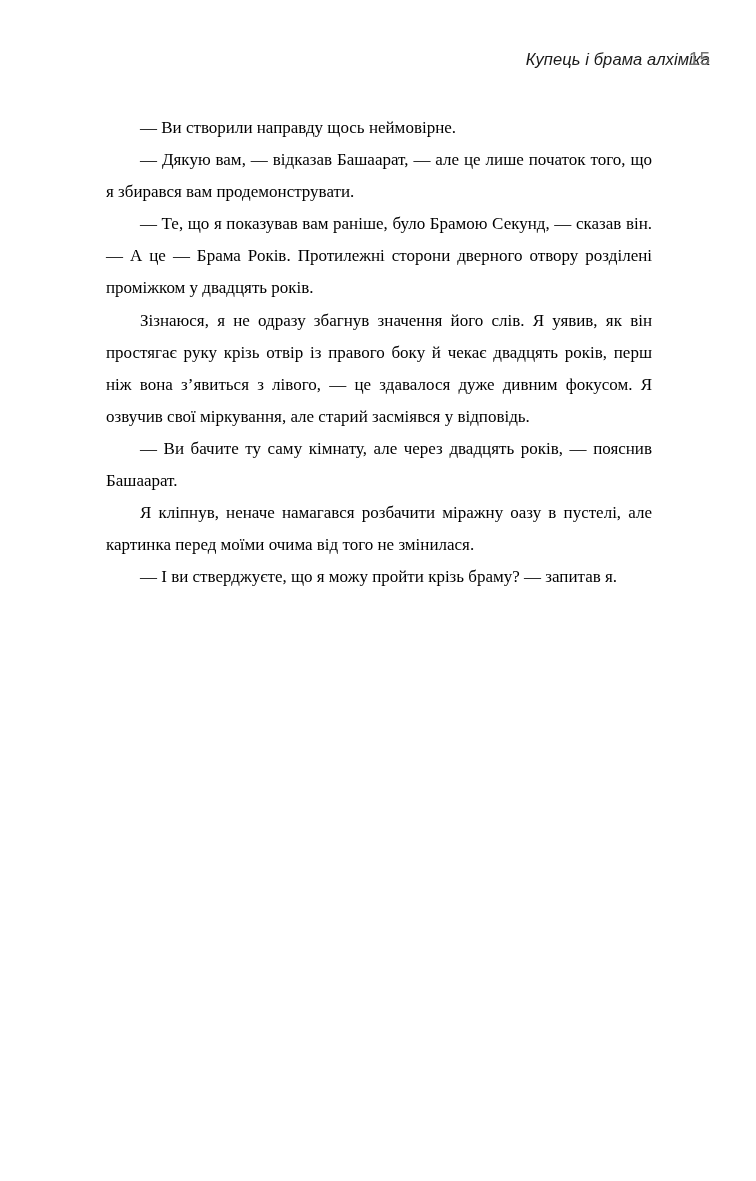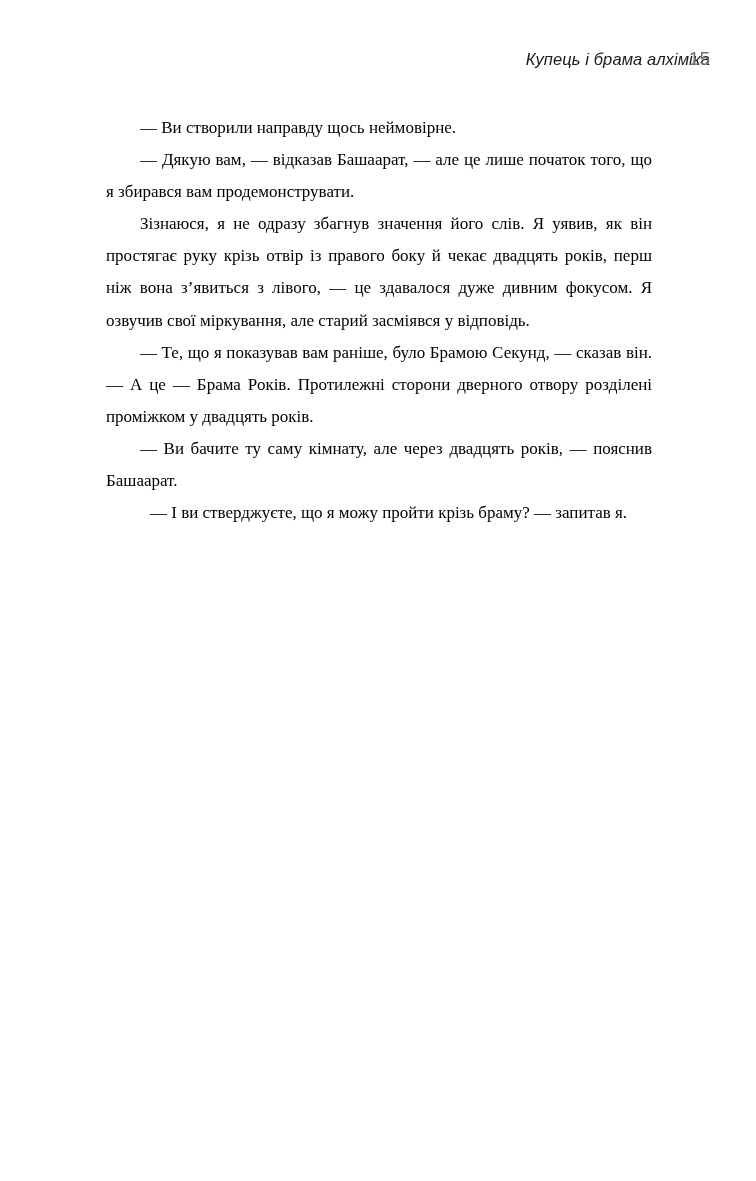--- a/index.html
+++ b/index.html
@@ -67,35 +67,35 @@
     color: #000000;
     text-align: justify;
     text-justify: inter-word;
     text-indent: 34px;
     hyphens: manual;
     -webkit-hyphens: manual;
     word-spacing: 0px;
   }
   .para:last-child {
     text-align: justify;
-    margin-left: 10px;
   }
 </style>
 </head>
 <body>
 
 <div class="page">
 
   <div class="running-head">
     <div class="running-head-title">Купець і брама алхіміка</div>
     <div class="running-head-pagenum">15</div>
   </div>
 
   <div class="text-block">
     <p class="para">— Ви створили направду щось неймовірне.</p>
     <p class="para">— Дякую вам, — відказав Башаарат, — але це лише початок того, що я збирався вам продемонструвати.</p>
+    <p class="para">— Те, що я показував вам раніше, було Брамою Се­кунд, — сказав він. — А це — Брама Років. Протилежні сторони дверного отвору розділені проміжком у двад­цять років.</p>
     <p class="para">Зізнаюся, я не одразу збагнув значення його слів. Я уявив, як він простягає руку крізь отвір із правого боку й чекає двадцять років, перш ніж вона з’явиться з ліво­го, — це здавалося дуже дивним фокусом. Я озвучив свої міркування, але старий засміявся у відповідь.</p>
-    <p class="para">— Те, що я показував вам раніше, було Брамою Се­кунд, — сказав він. — А це — Брама Років. Протилежні сторони дверного отвору розділені проміжком у двад­цять років.</p>
     <p class="para">— Ви бачите ту саму кімнату, але через двадцять років, — пояснив Башаарат.</p>
+    <p class="para">Я кліпнув, неначе намагався розбачити міражну оазу в пустелі, але картинка перед моїми очима від того не змінилася.</p>
     <p class="para">— І ви стверджуєте, що я можу пройти крізь бра­му? — запитав я.</p>
   </div>
 
 </div>
 
 </body></html>

